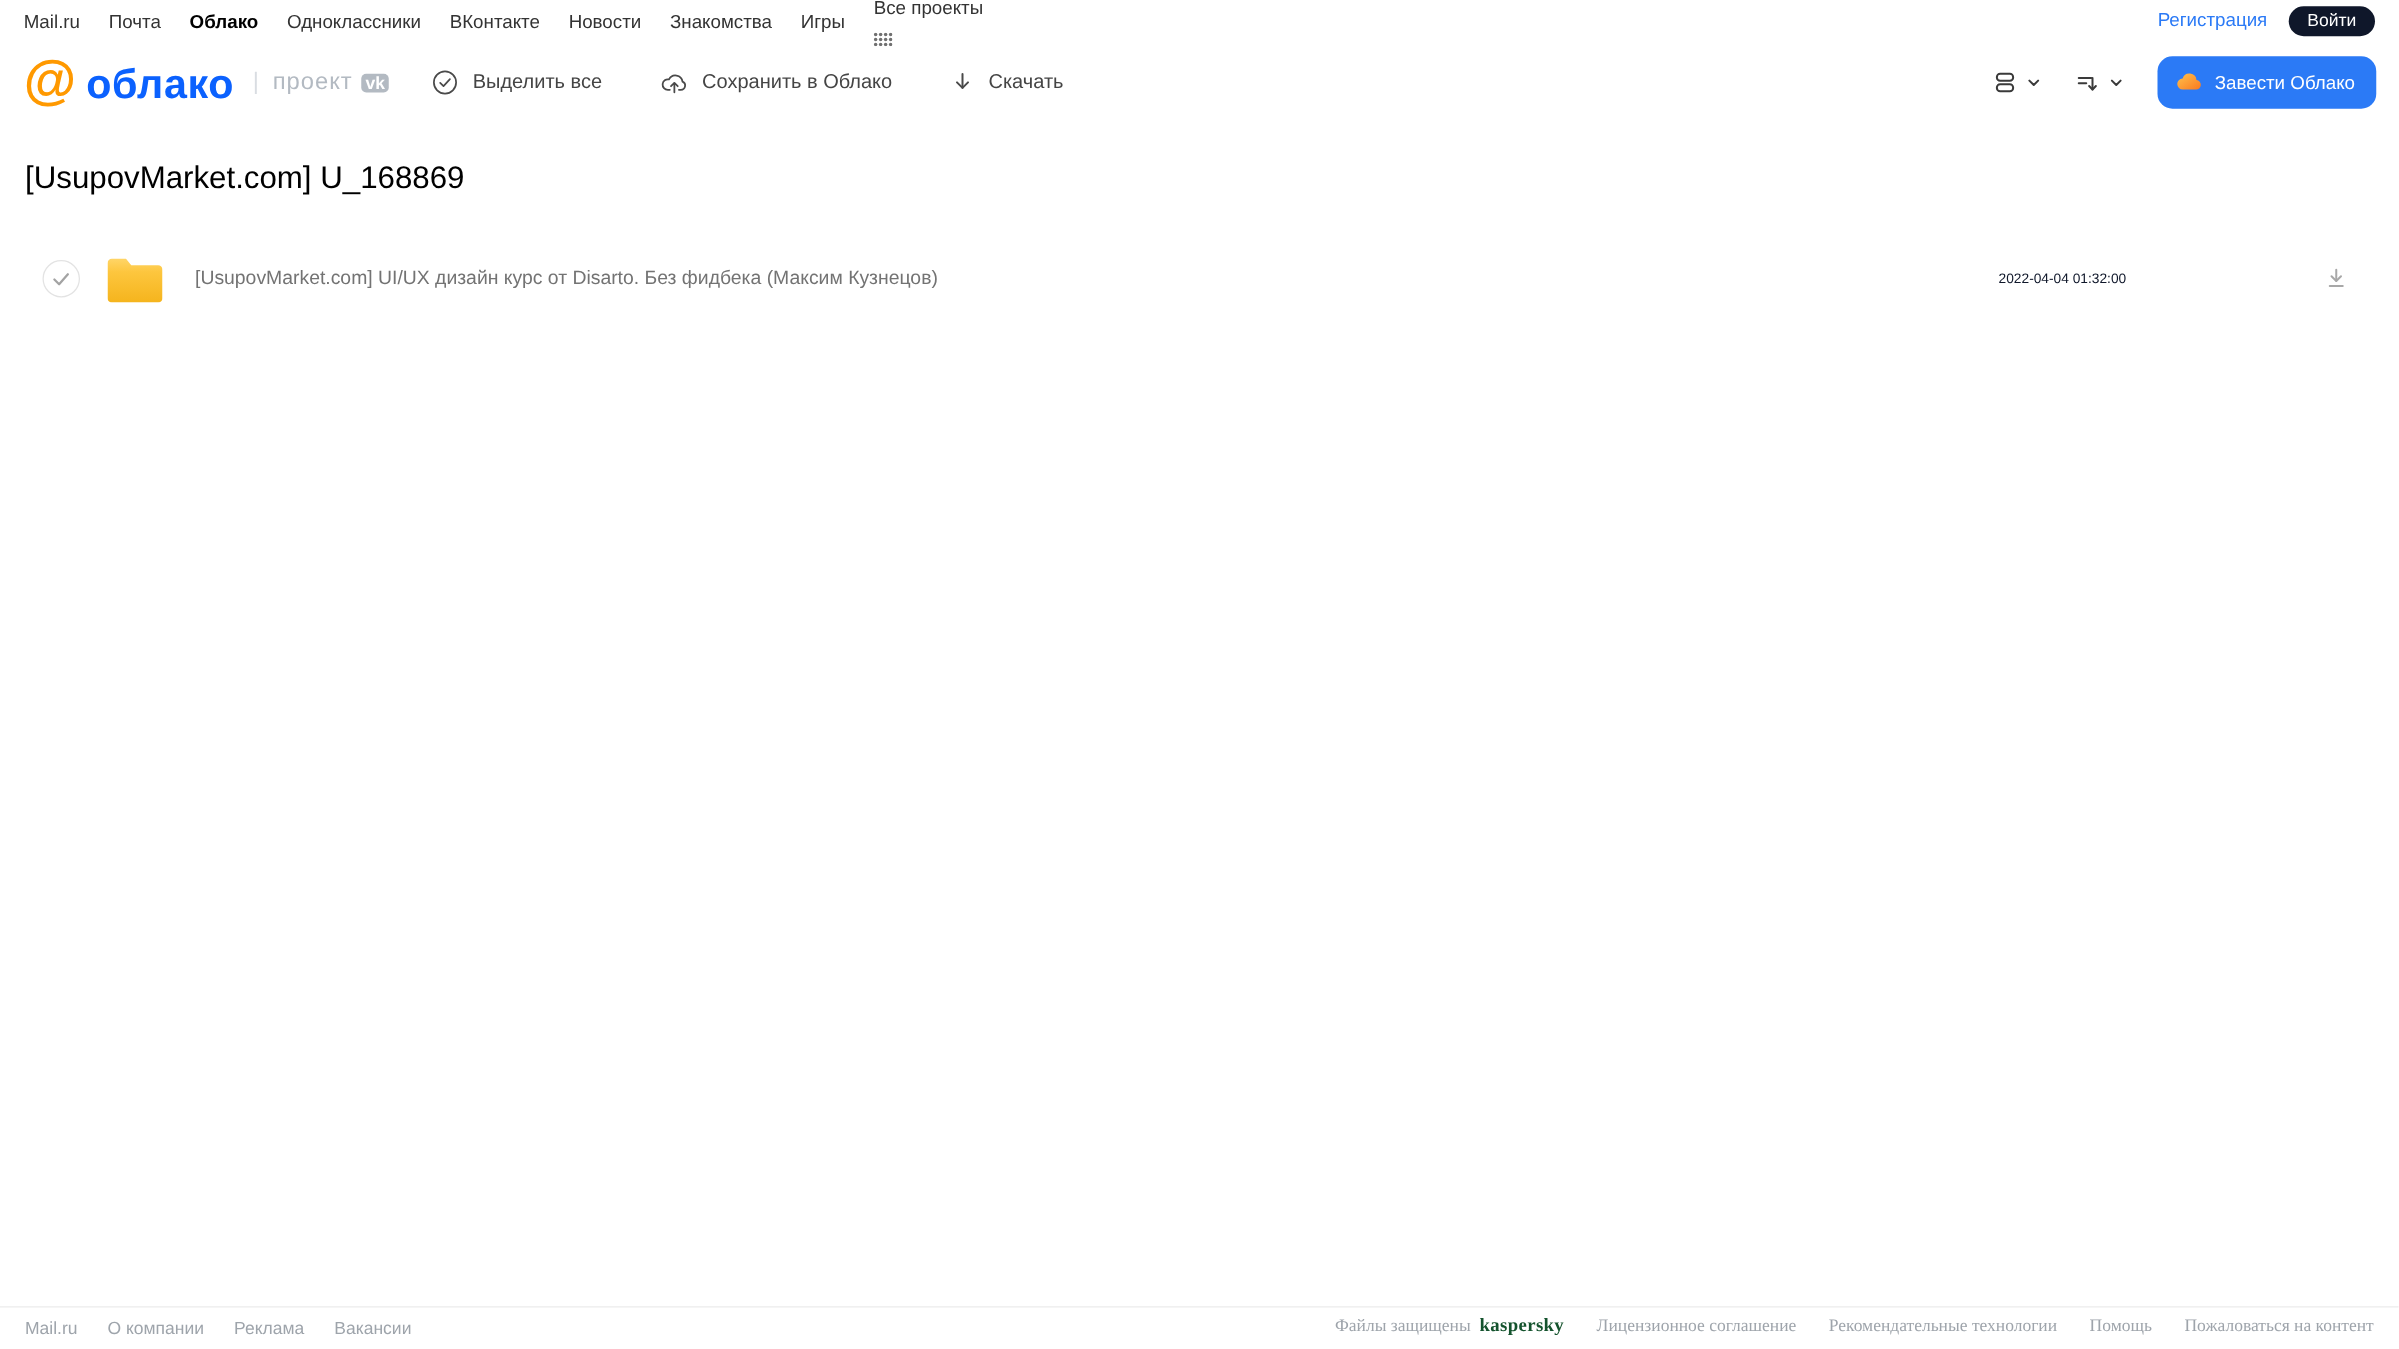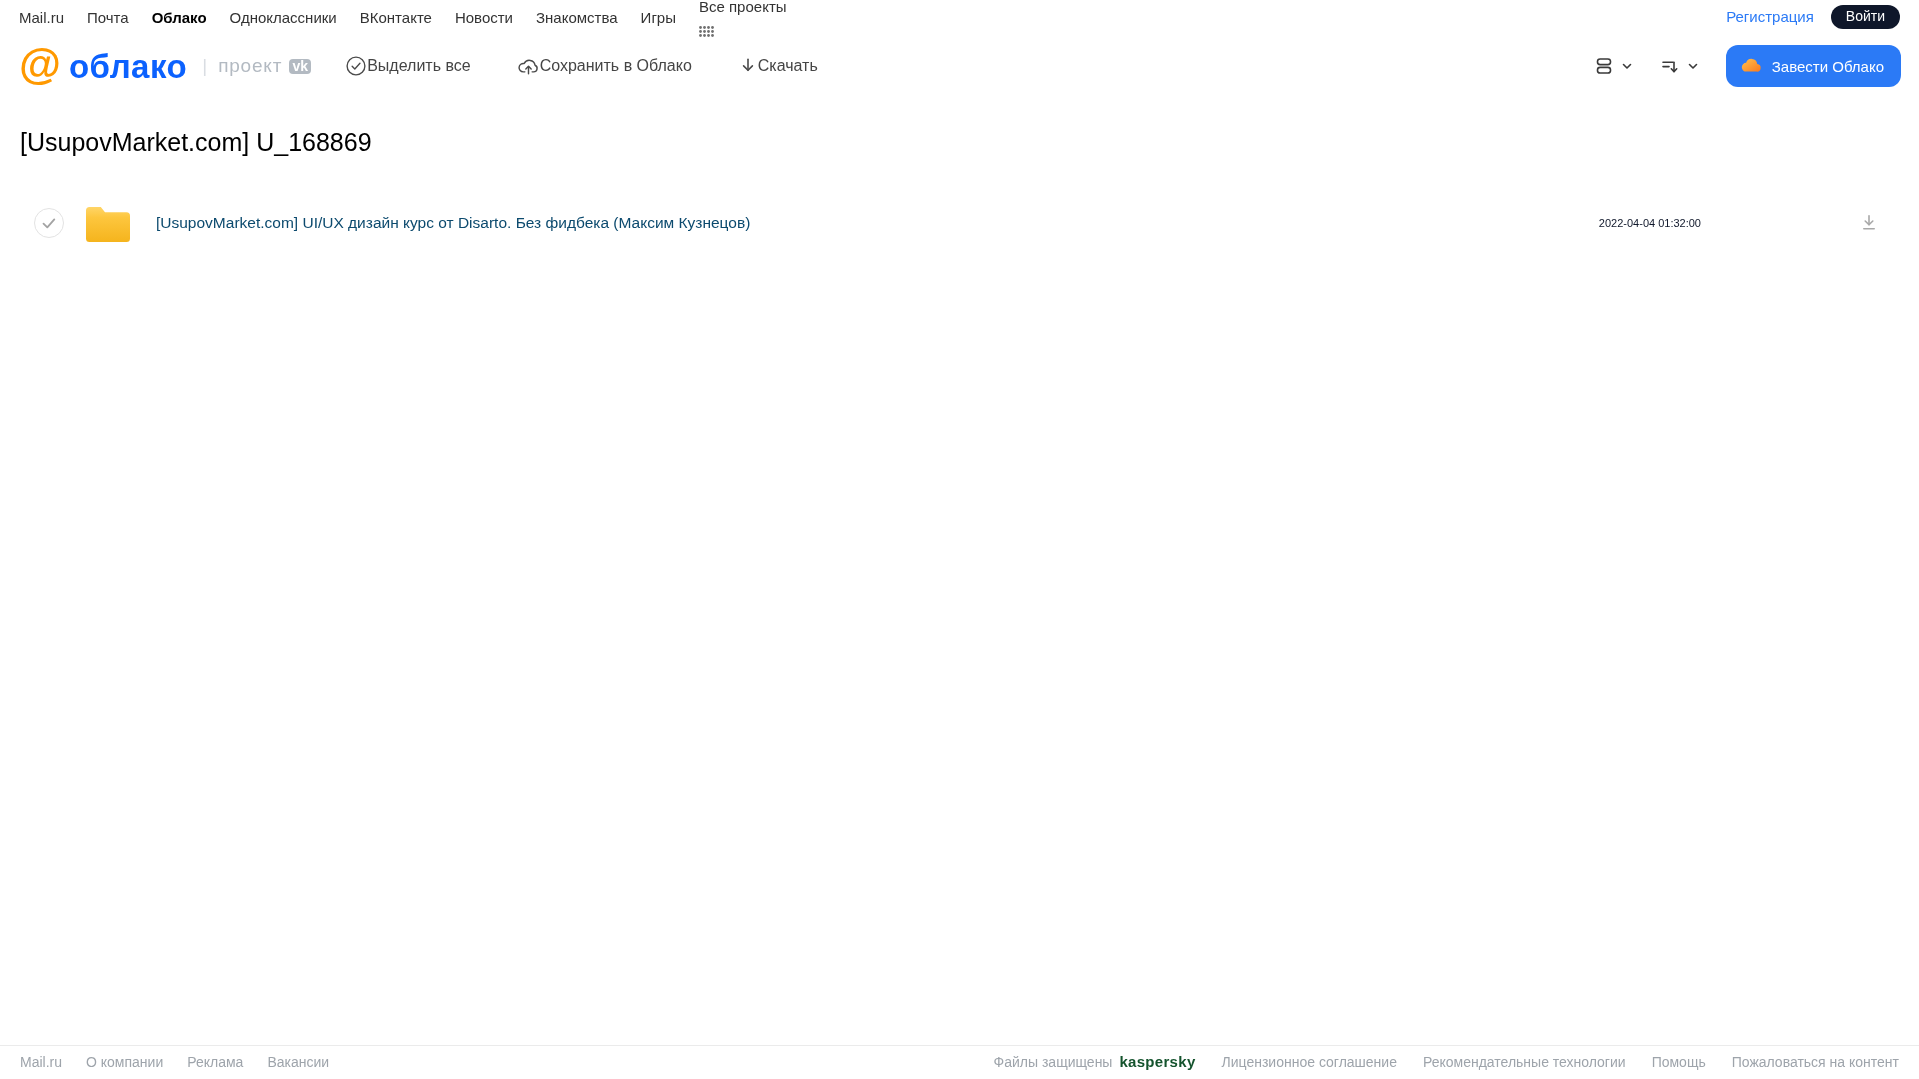--- a/index.html
+++ b/index.html
@@ -47,21 +47,21 @@
   .logo-project { color:#b3bac2; font-size:19px; font-weight:500; letter-spacing:.8px; }
   .vk-badge {
     width:22px; height:15px; margin-left:7px;
     background:#b3bac2; border-radius:4px;
     display:flex; align-items:center; justify-content:center;
     color:#fff; font-size:14px; font-weight:bold; line-height:1;
   }
 
   .header-actions { display:flex; align-items:center; gap:46px; margin-left:34px; }
   .header-action {
-    display:flex; align-items:center; 
+    display:flex; align-items:center; gap:11px;
     font-size:16px; color:#454545; cursor:pointer; white-space:nowrap;
   }
 
   .header-right { margin-left:auto; display:flex; align-items:center; gap:27px; }
   .icon-dropdown { display:flex; align-items:center; gap:7px; cursor:pointer; }
   .get-cloud-button {
     display:flex; align-items:center; gap:9px;
     background:#2b7af6; color:#fff; border:none; cursor:pointer;
     font-family:inherit; font-size:15px;
     height:42px; padding:0 17px 0 13px; border-radius:12px;
@@ -78,34 +78,34 @@
     height:44px; display:flex; align-items:center;
     padding-left:34px; cursor:pointer;
   }
   .row-checkbox {
     width:30px; height:30px; border-radius:50%;
     border:1px solid #e3e3e3; background:#fff;
     display:flex; align-items:center; justify-content:center;
     flex:0 0 auto; cursor:pointer;
   }
   .row-folder { margin-left:22px; display:flex; flex:0 0 auto; }
-  .row-name { margin-left:26px; font-size:15.5px; color:#0c4a6e; }
+  .row-name { margin-left:26px; font-size:15.5px; color:#737373; }
   .row-date { margin-left:auto; color:#0f172a; font-size:11px; white-space:nowrap;text-align:center; }
   .row-download { margin-left:158px; margin-right:40px; display:flex; cursor:pointer; }
 
   
   .site-footer {
     position:absolute; left:0; right:0; bottom:0;
     border-top:1px solid #ebebeb;
     display:flex; align-items:center;
     padding:7px 20px 9px;
     font-size:14px; color:#9ea4ab;
   }
   .footer-left { display:flex; align-items:center; gap:24px; }
-  .footer-right { margin-left:auto; display:flex; align-items:center; gap:26px; }
+  .footer-right { margin-left:auto; display:flex; align-items:center; gap:26px;font-family:Liberation Serif, serif; }
   .footer-link { color:#9ea4ab; white-space:nowrap; }
   .kaspersky-wrap { display:flex; align-items:center; white-space:nowrap; }
   .kaspersky-logo {
     color:#14532d; font-weight:700; font-size:15px;
     margin-left:7px; letter-spacing:.3px;
   }
 </style>
 </head>
 <body>
 

